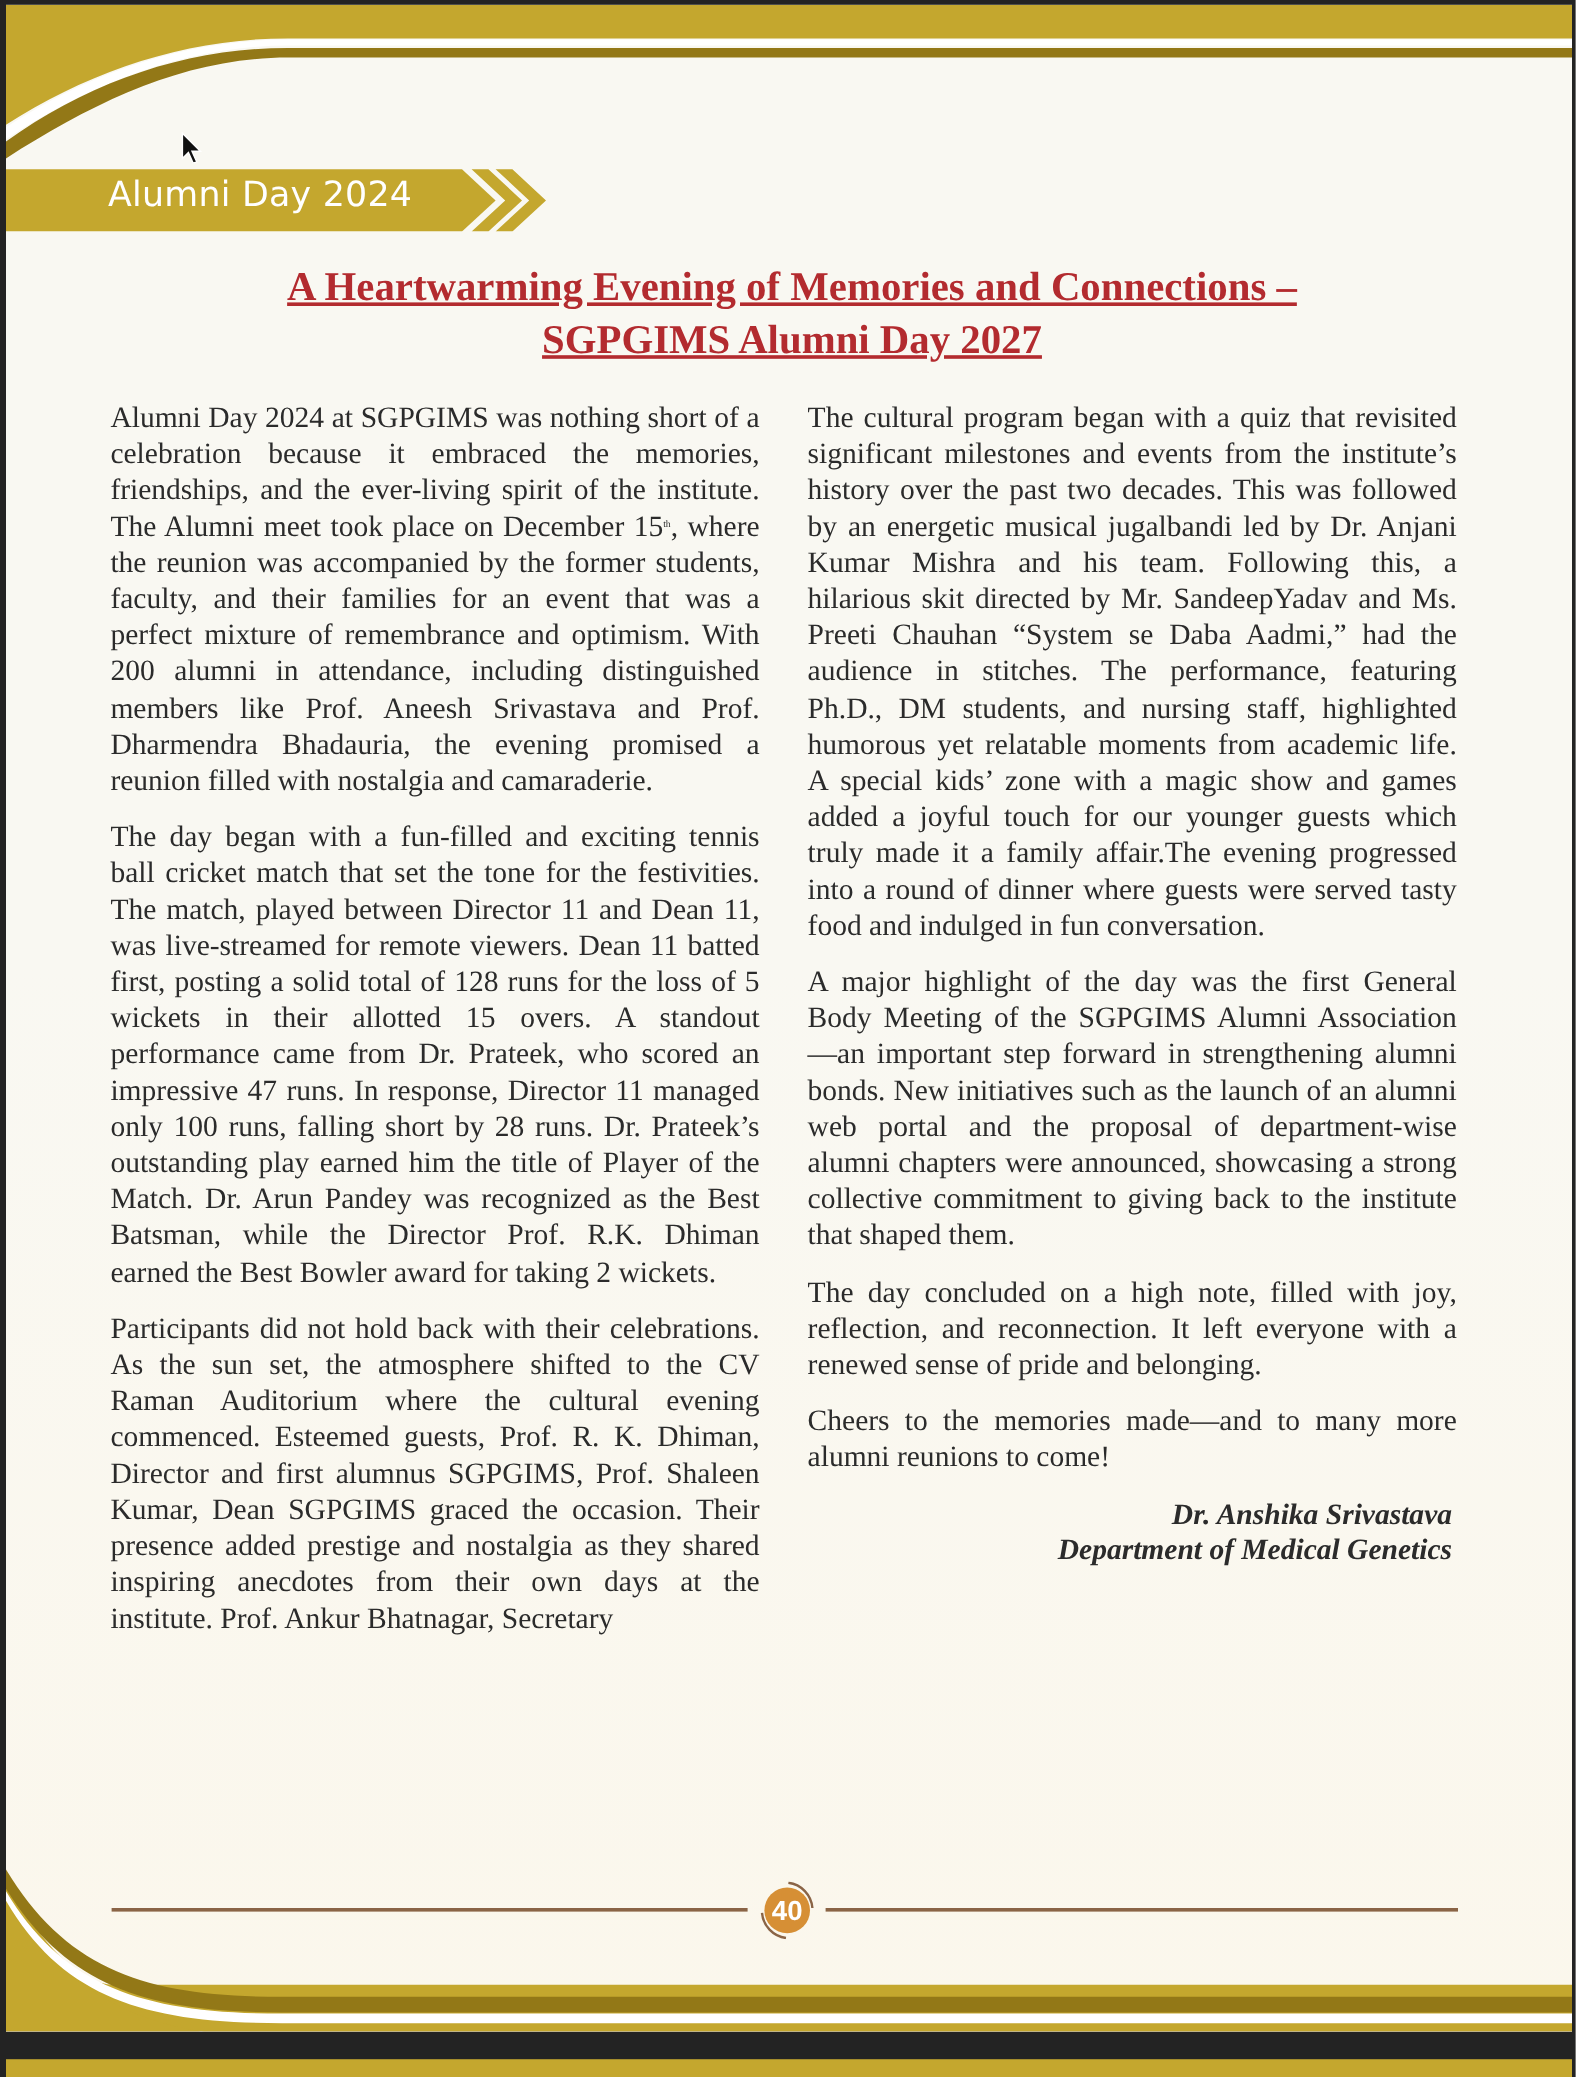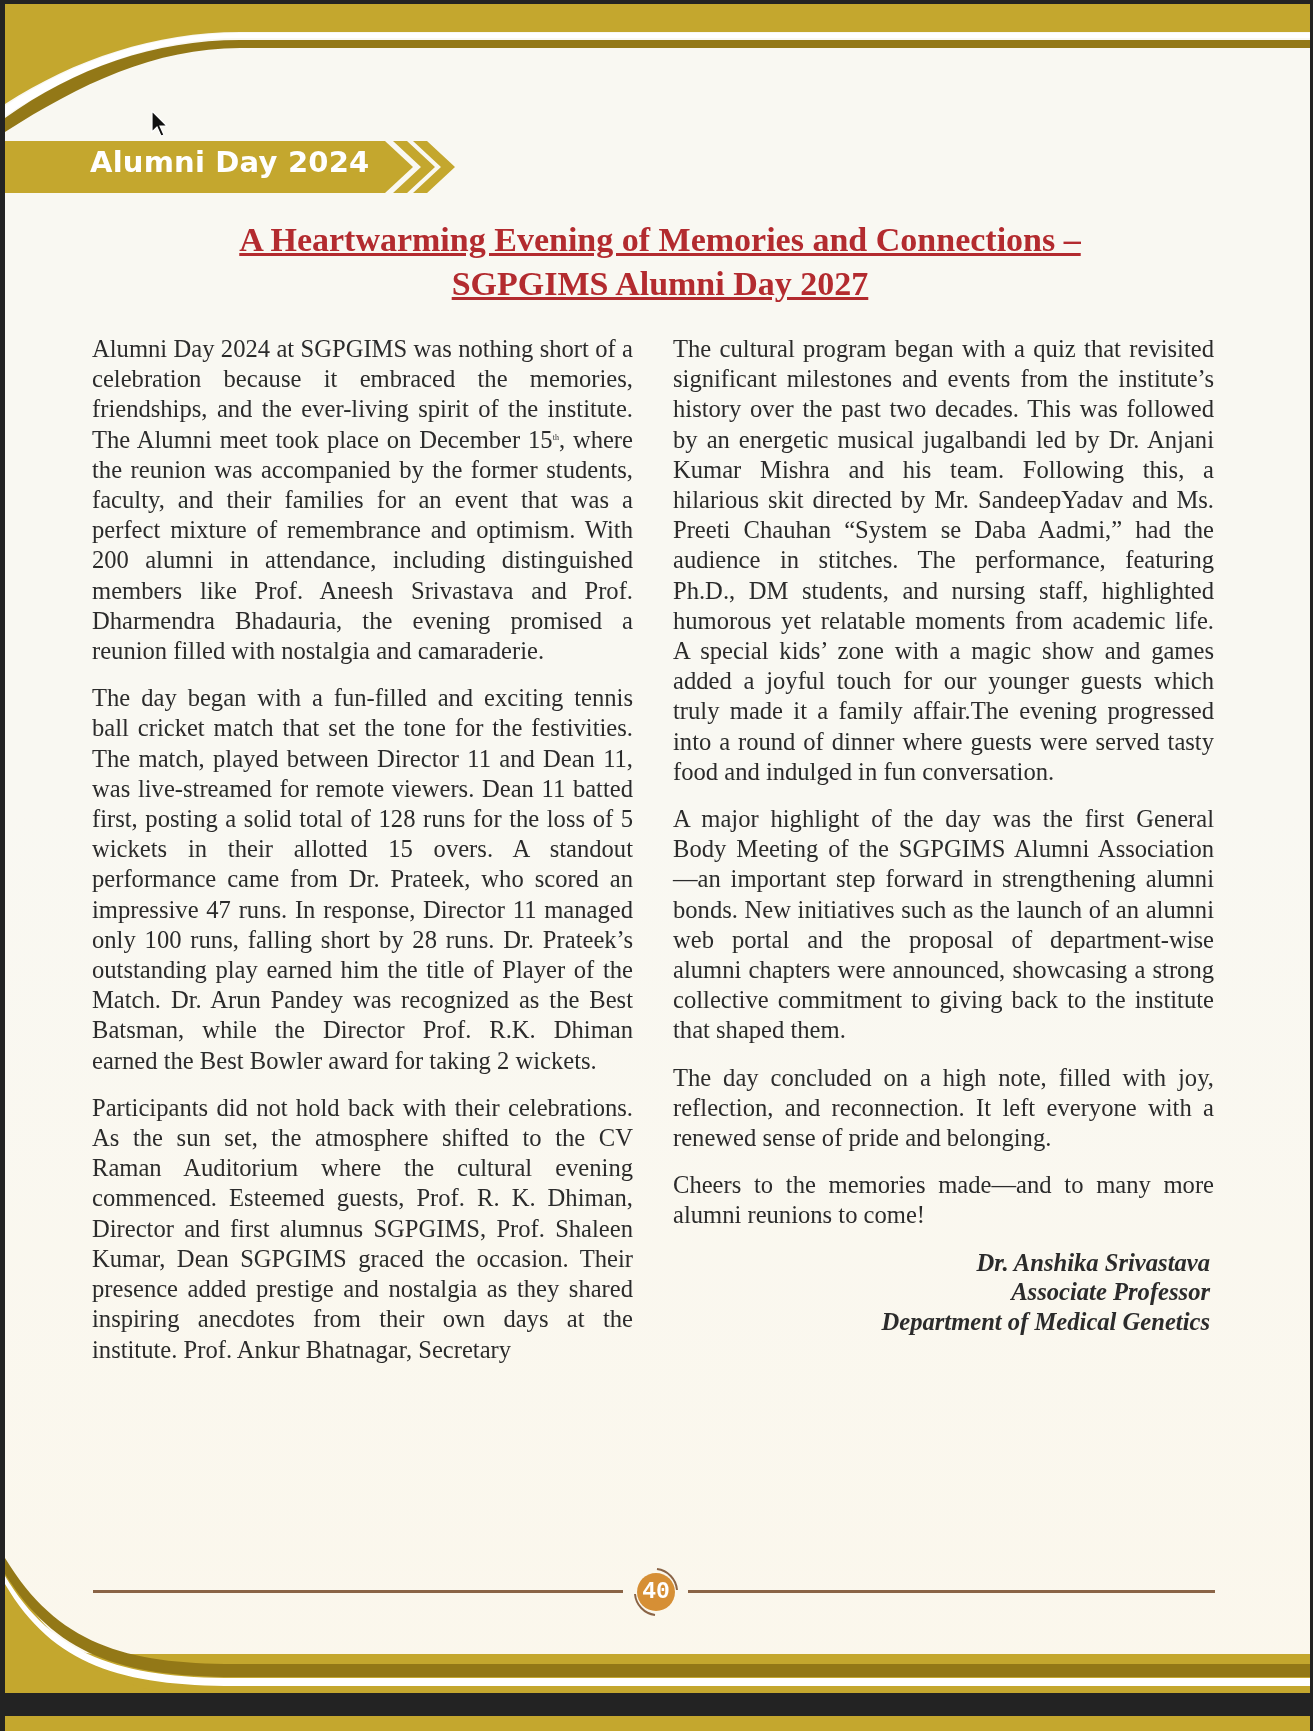--- a/index.html
+++ b/index.html
@@ -18,21 +18,21 @@
   .deco { position:absolute; left:0; top:0; }
   .next-page {
     position:absolute; left:5px; top:1716px; width:1305px; height:20px; background:#c4a72e;
   }
   .banner {
     position:absolute; left:0; top:133px; width:480px; height:56px;
   }
   .banner-label {
     position:absolute; left:90px; top:137px; height:50px; line-height:50px;
     color:#ffffff; font-family:"DejaVu Sans", "Liberation Sans", sans-serif;
-    font-weight:bold; font-size:29px; letter-spacing:0.2px;
+    font-weight:normal; font-size:29px; letter-spacing:0.2px;
   }
   .title {
     position:absolute; left:80px; width:1160px; top:218px; text-align:center;
     color:#b32b2f; font-family:"Liberation Serif", "DejaVu Serif", serif;
     font-weight:bold; font-size:34px; line-height:44px;text-decoration:underline;
   }
   .col {
     position:absolute; top:334px; width:541px;
     color:#2b2b2b; font-family:"Liberation Serif", "DejaVu Serif", serif;
     font-size:24.6px; line-height:30.2px; text-align:justify; hyphens:none;
@@ -47,21 +47,21 @@
     position:absolute; top:1590px; height:3px; background:#8a6446;
   }
   .footer-rule.l { left:93px; width:530px; }
   .footer-rule.r { left:688px; width:527px; }
   .page-badge {
     position:absolute; left:632px; top:1568px; width:48px; height:48px;
   }
   .page-number {
     position:absolute; left:632px; top:1568px; width:48px; height:48px;
     line-height:48px; text-align:center; color:#ffffff;
-    font-family:Liberation Mono, monospace; font-weight:bold; font-size:23px;
+    font-family:Liberation Sans, sans-serif; font-weight:bold; font-size:23px;
   }
   .cursor { position:absolute; left:150px; top:110px; width:20px; height:30px; }
 </style>
 </head>
 <body>
 
 <div class="page">
   <div class="page-bg-bottom"></div>
 
   <svg class="deco" width="1305" height="140">
@@ -108,21 +108,20 @@
   <p>Participants did not hold back with their celebrations. As the sun set, the atmosphere shifted to the CV Raman Auditorium where the cultural evening commenced. Esteemed guests, Prof. R. K. Dhiman, Director and first alumnus SGPGIMS, Prof. Shaleen Kumar, Dean SGPGIMS graced the occasion. Their presence added prestige and nostalgia as they shared inspiring anecdotes from their own days at the institute. Prof. Ankur Bhatnagar, Secretary</p>
 </div>
 
 <div class="col right">
   <p>The cultural program began with a quiz that revisited significant milestones and events from the institute’s history over the past two decades. This was followed by an energetic musical jugalbandi led by Dr. Anjani Kumar Mishra and his team. Following this, a hilarious skit directed by Mr. SandeepYadav and Ms. Preeti Chauhan “System se Daba Aadmi,” had the audience in stitches. The performance, featuring Ph.D., DM students, and nursing staff, highlighted humorous yet relatable moments from academic life. A special kids’ zone with a magic show and games added a joyful touch for our younger guests which truly made it a family affair.The evening progressed into a round of dinner where guests were served tasty food and indulged in fun conversation.</p>
   <p>A major highlight of the day was the first General Body Meeting of the SGPGIMS Alumni Association—an important step forward in strengthening alumni bonds. New initiatives such as the launch of an alumni web portal and the proposal of department-wise alumni chapters were announced, showcasing a strong collective commitment to giving back to the institute that shaped them.</p>
   <p>The day concluded on a high note, filled with joy, reflection, and reconnection. It left everyone with a renewed sense of pride and belonging.</p>
   <p>Cheers to the memories made—and to many more alumni reunions to come!</p>
   <div class="signature">
     <div>Dr. Anshika Srivastava</div>
-    <div>Associate Professor</div>
     <div>Department of Medical Genetics</div>
   </div>
 </div>
 
 <div class="footer-rule l"></div>
 <div class="footer-rule r"></div>
 <svg class="page-badge" viewBox="0 0 48 48">
   <circle cx="24" cy="24" r="19" fill="#d68f35"></circle>
   <path d="M25 1 A23 23 0 0 1 45 22" fill="none" stroke="#8a6446" stroke-width="2"></path>
   <path d="M3 26 A23 23 0 0 0 23 47" fill="none" stroke="#8a6446" stroke-width="2"></path>

